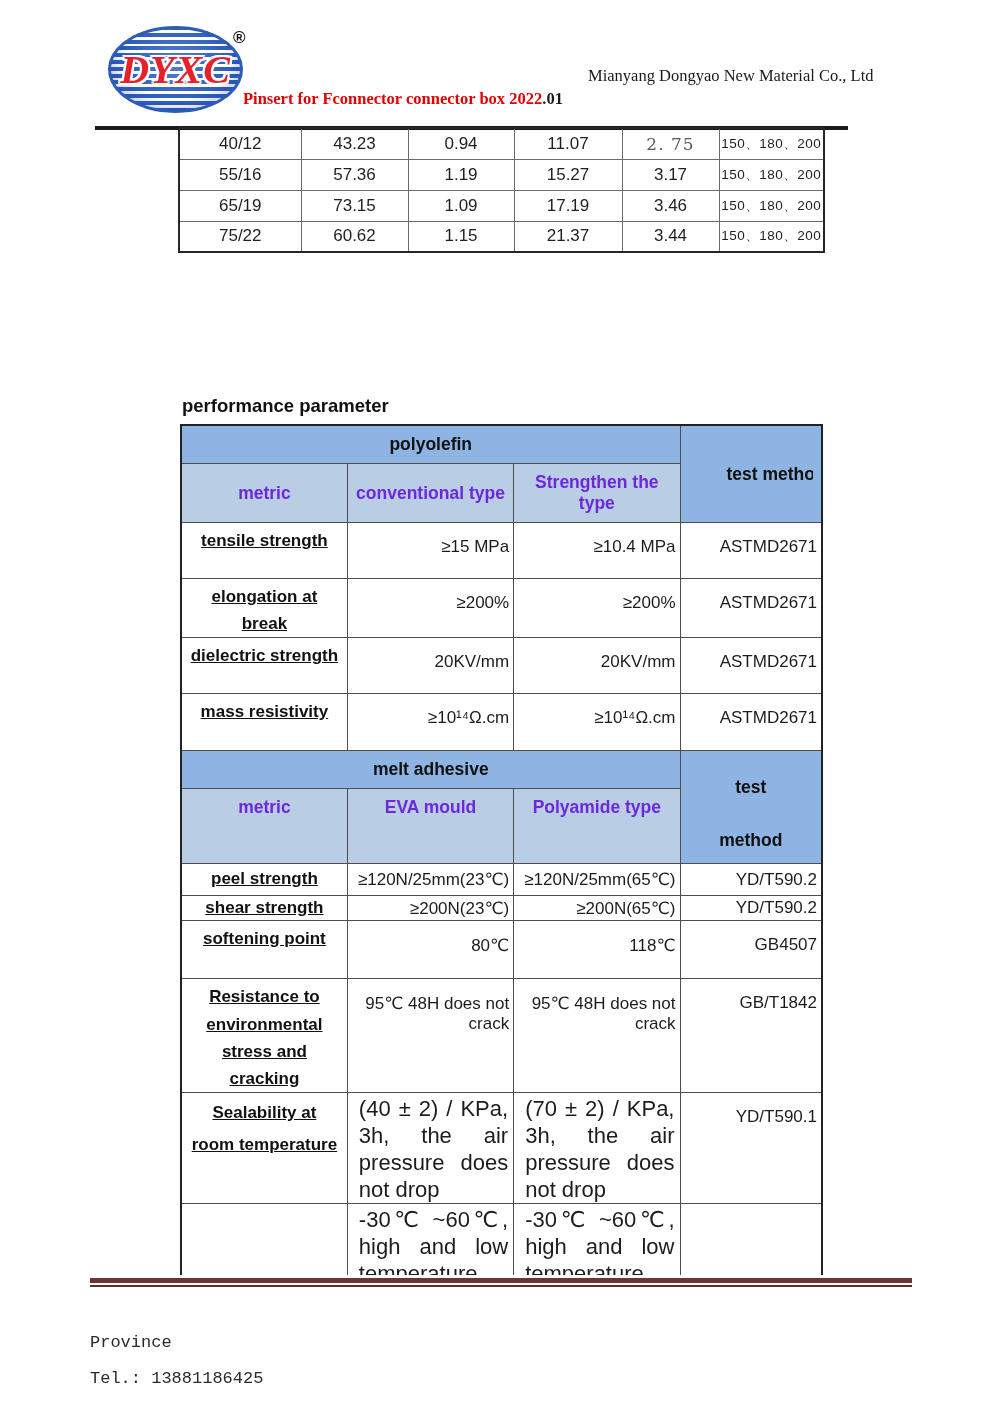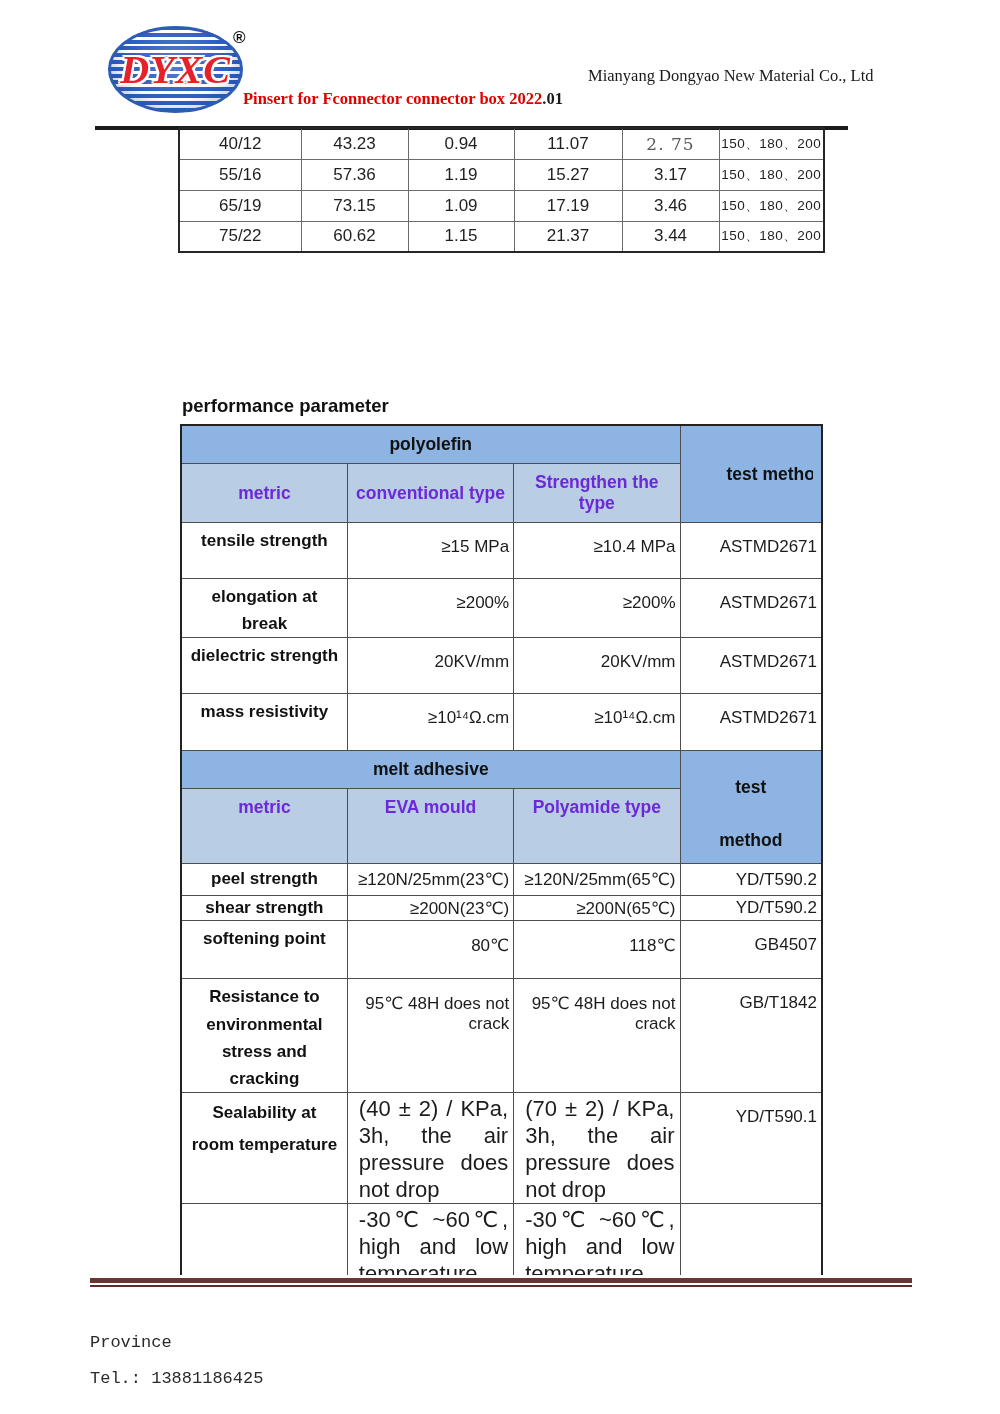--- a/index.html
+++ b/index.html
@@ -72,21 +72,21 @@
 
   .band   { background:#8db4e2; font-weight:bold; font-size:17.5px; text-align:center; vertical-align:middle; color:#111; }
   .subhead{ background:#b9cde5; font-weight:bold; font-size:17.5px; text-align:center; vertical-align:middle; color:#6d28d9; }
   .subhead-top { vertical-align:top; padding-top:12px; }
 
   .clip-line { white-space:nowrap; overflow:hidden; padding-left:38px; text-align:left; font-weight:bold; font-size:17.5px; }
   .two-line  { display:flex; flex-direction:column; align-items:center; justify-content:center; gap:32px; padding-top:14px;
                font-weight:bold; font-size:17.5px; }
 
   td.metric { font-weight:bold; font-size:17px; text-align:center; vertical-align:top;
-              padding:4px 7px 0 7px; line-height:1.6; color:#111; }
+              padding:4px 7px 0 7px; line-height:1.6; color:#111;text-decoration:underline; }
   td.metric-mid { vertical-align:middle; padding-top:0; line-height:1.35; }
   td.metric-wide { line-height:1.9; }
   td.val    { font-size:17px; text-align:right; vertical-align:top; padding:14px 4px 0 4px; }
   td.val-mid{ vertical-align:middle; padding-top:0; }
   td.just   { font-size:22px; text-align:justify; vertical-align:top; line-height:1.22; padding:3px 5px 0 11px; }
   td.just-last { text-align-last:justify; }
 
   
   .footer-rule { position:absolute; left:90px; top:1278px; width:822px; }
   .footer-rule .bar1 { height:5px; background:#6d3434; }

